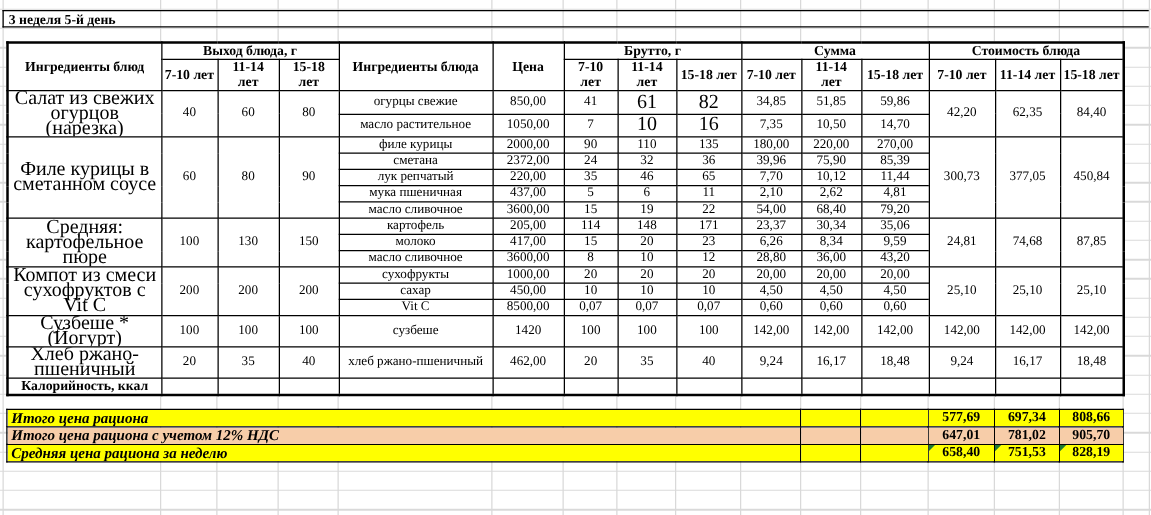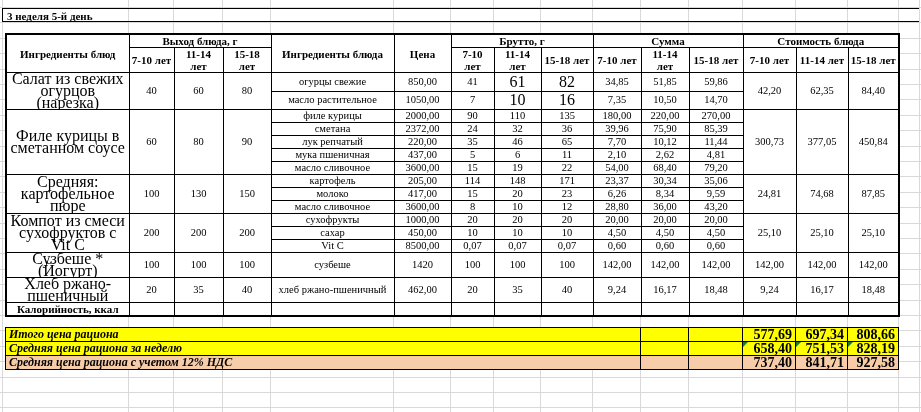--- a/index.html
+++ b/index.html
@@ -58,21 +58,21 @@
     border-collapse:collapse;table-layout:fixed;
     font-size:12px;
     border:1px solid #000;
   }
   table.summary td{
     border:1px solid #000;height:14px;line-height:13px;
     padding:0 3px;box-sizing:border-box;overflow:hidden;
     position:relative;
   }
   td.sum-label{font-weight:bold;font-style:italic;text-align:left;font-size:12px;}
-  td.sum-val{font-weight:bold;text-align:right;font-size:14px;}
+  td.sum-val{font-weight:bold;text-align:center;font-size:11px;}
   tr.row-yellow td{background:var(--c-yellow);}
   tr.row-peach td{background:var(--c-peach);}
   .flag{
     position:absolute;left:0;top:0;width:0;height:0;
     border-top:5px solid var(--c-flag);
     border-right:5px solid transparent;
   }
 </style>
 </head>
 <body>
@@ -371,30 +371,30 @@
   </colgroup>
   <tbody>
       <tr class="row-yellow">
     <td class="sum-label">Итого цена рациона</td>
     <td></td>
     <td></td>
     <td class="sum-val">577,69</td>
     <td class="sum-val">697,34</td>
     <td class="sum-val">808,66</td>
   </tr>
+  <tr class="row-peach">
+    <td class="sum-label">Итого цена рациона с учетом 12% НДС</td>
+    <td></td>
+    <td></td>
+    <td class="sum-val">647,01</td>
+    <td class="sum-val">781,02</td>
+    <td class="sum-val">905,70</td>
+  </tr>
   <tr class="row-yellow">
     <td class="sum-label">Средняя цена рациона за неделю</td>
     <td></td>
     <td></td>
     <td class="sum-val">658,40<span class="flag"></span></td>
     <td class="sum-val">751,53<span class="flag"></span></td>
     <td class="sum-val">828,19<span class="flag"></span></td>
   </tr>
-  <tr class="row-peach">
-    <td class="sum-label">Средняя цена рациона с учетом 12% НДС</td>
-    <td></td>
-    <td></td>
-    <td class="sum-val">737,40</td>
-    <td class="sum-val">841,71</td>
-    <td class="sum-val">927,58</td>
-  </tr>
 </tbody>
   </table>
 
 </body></html>

